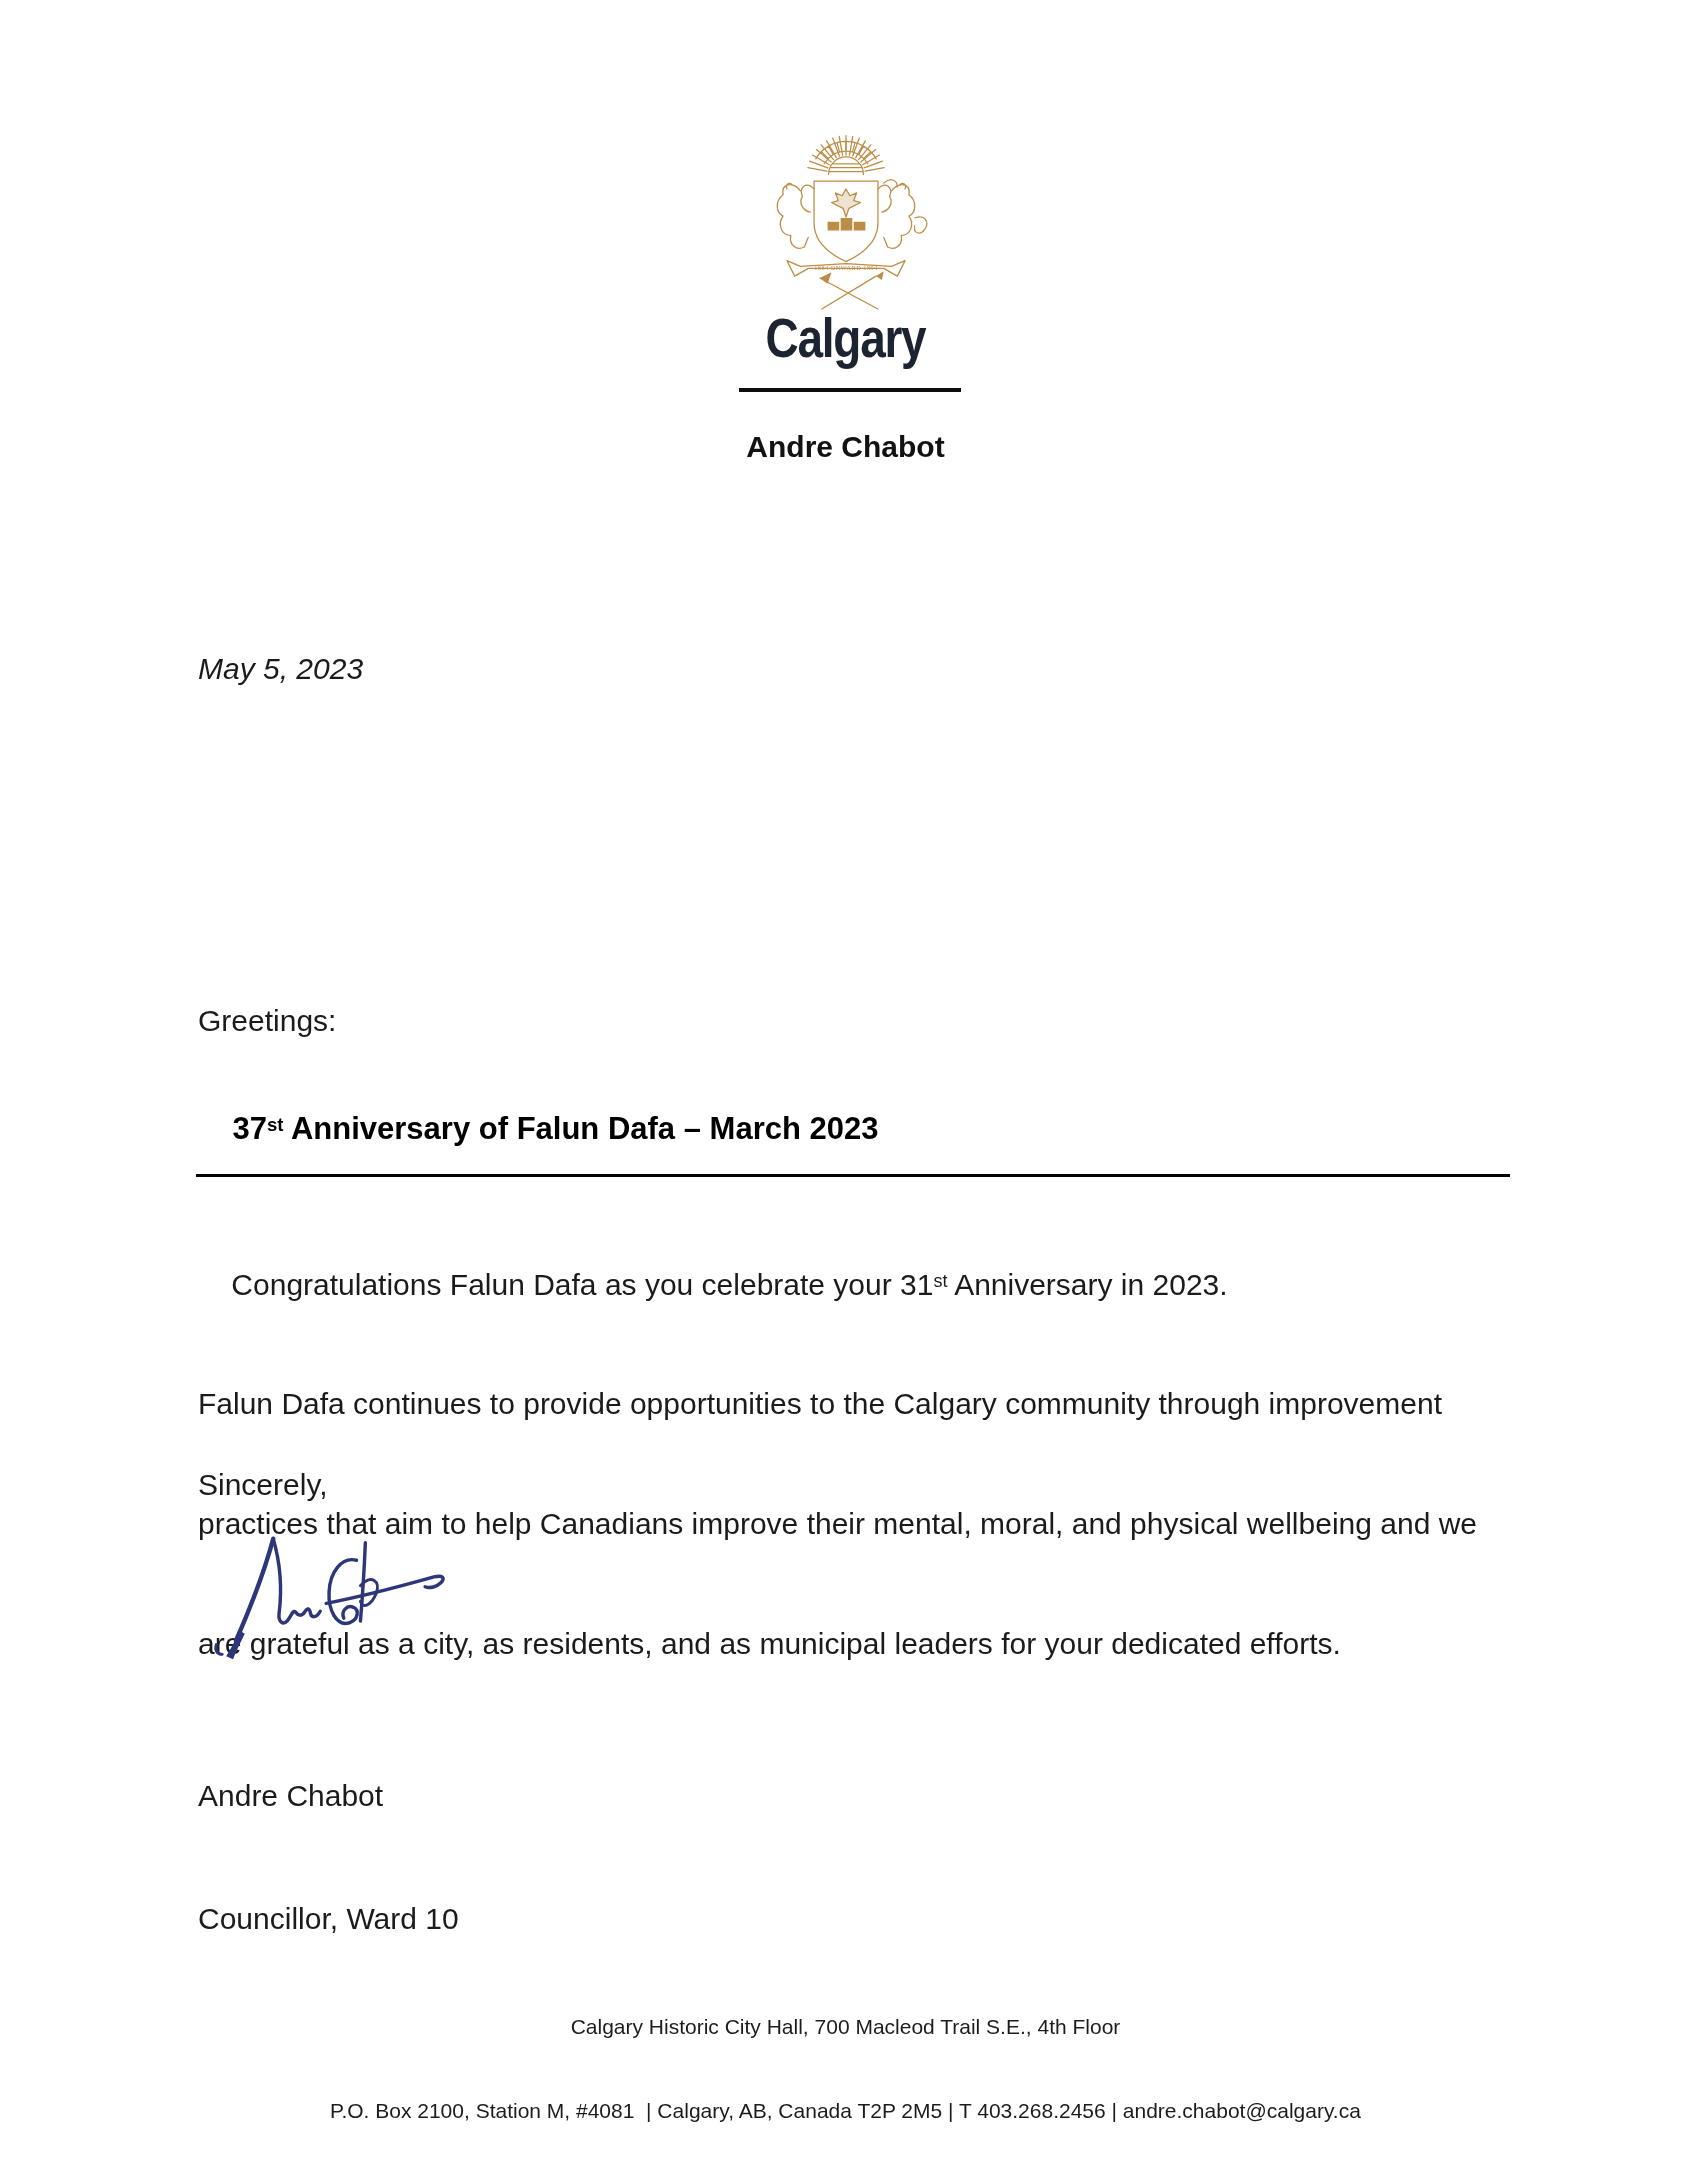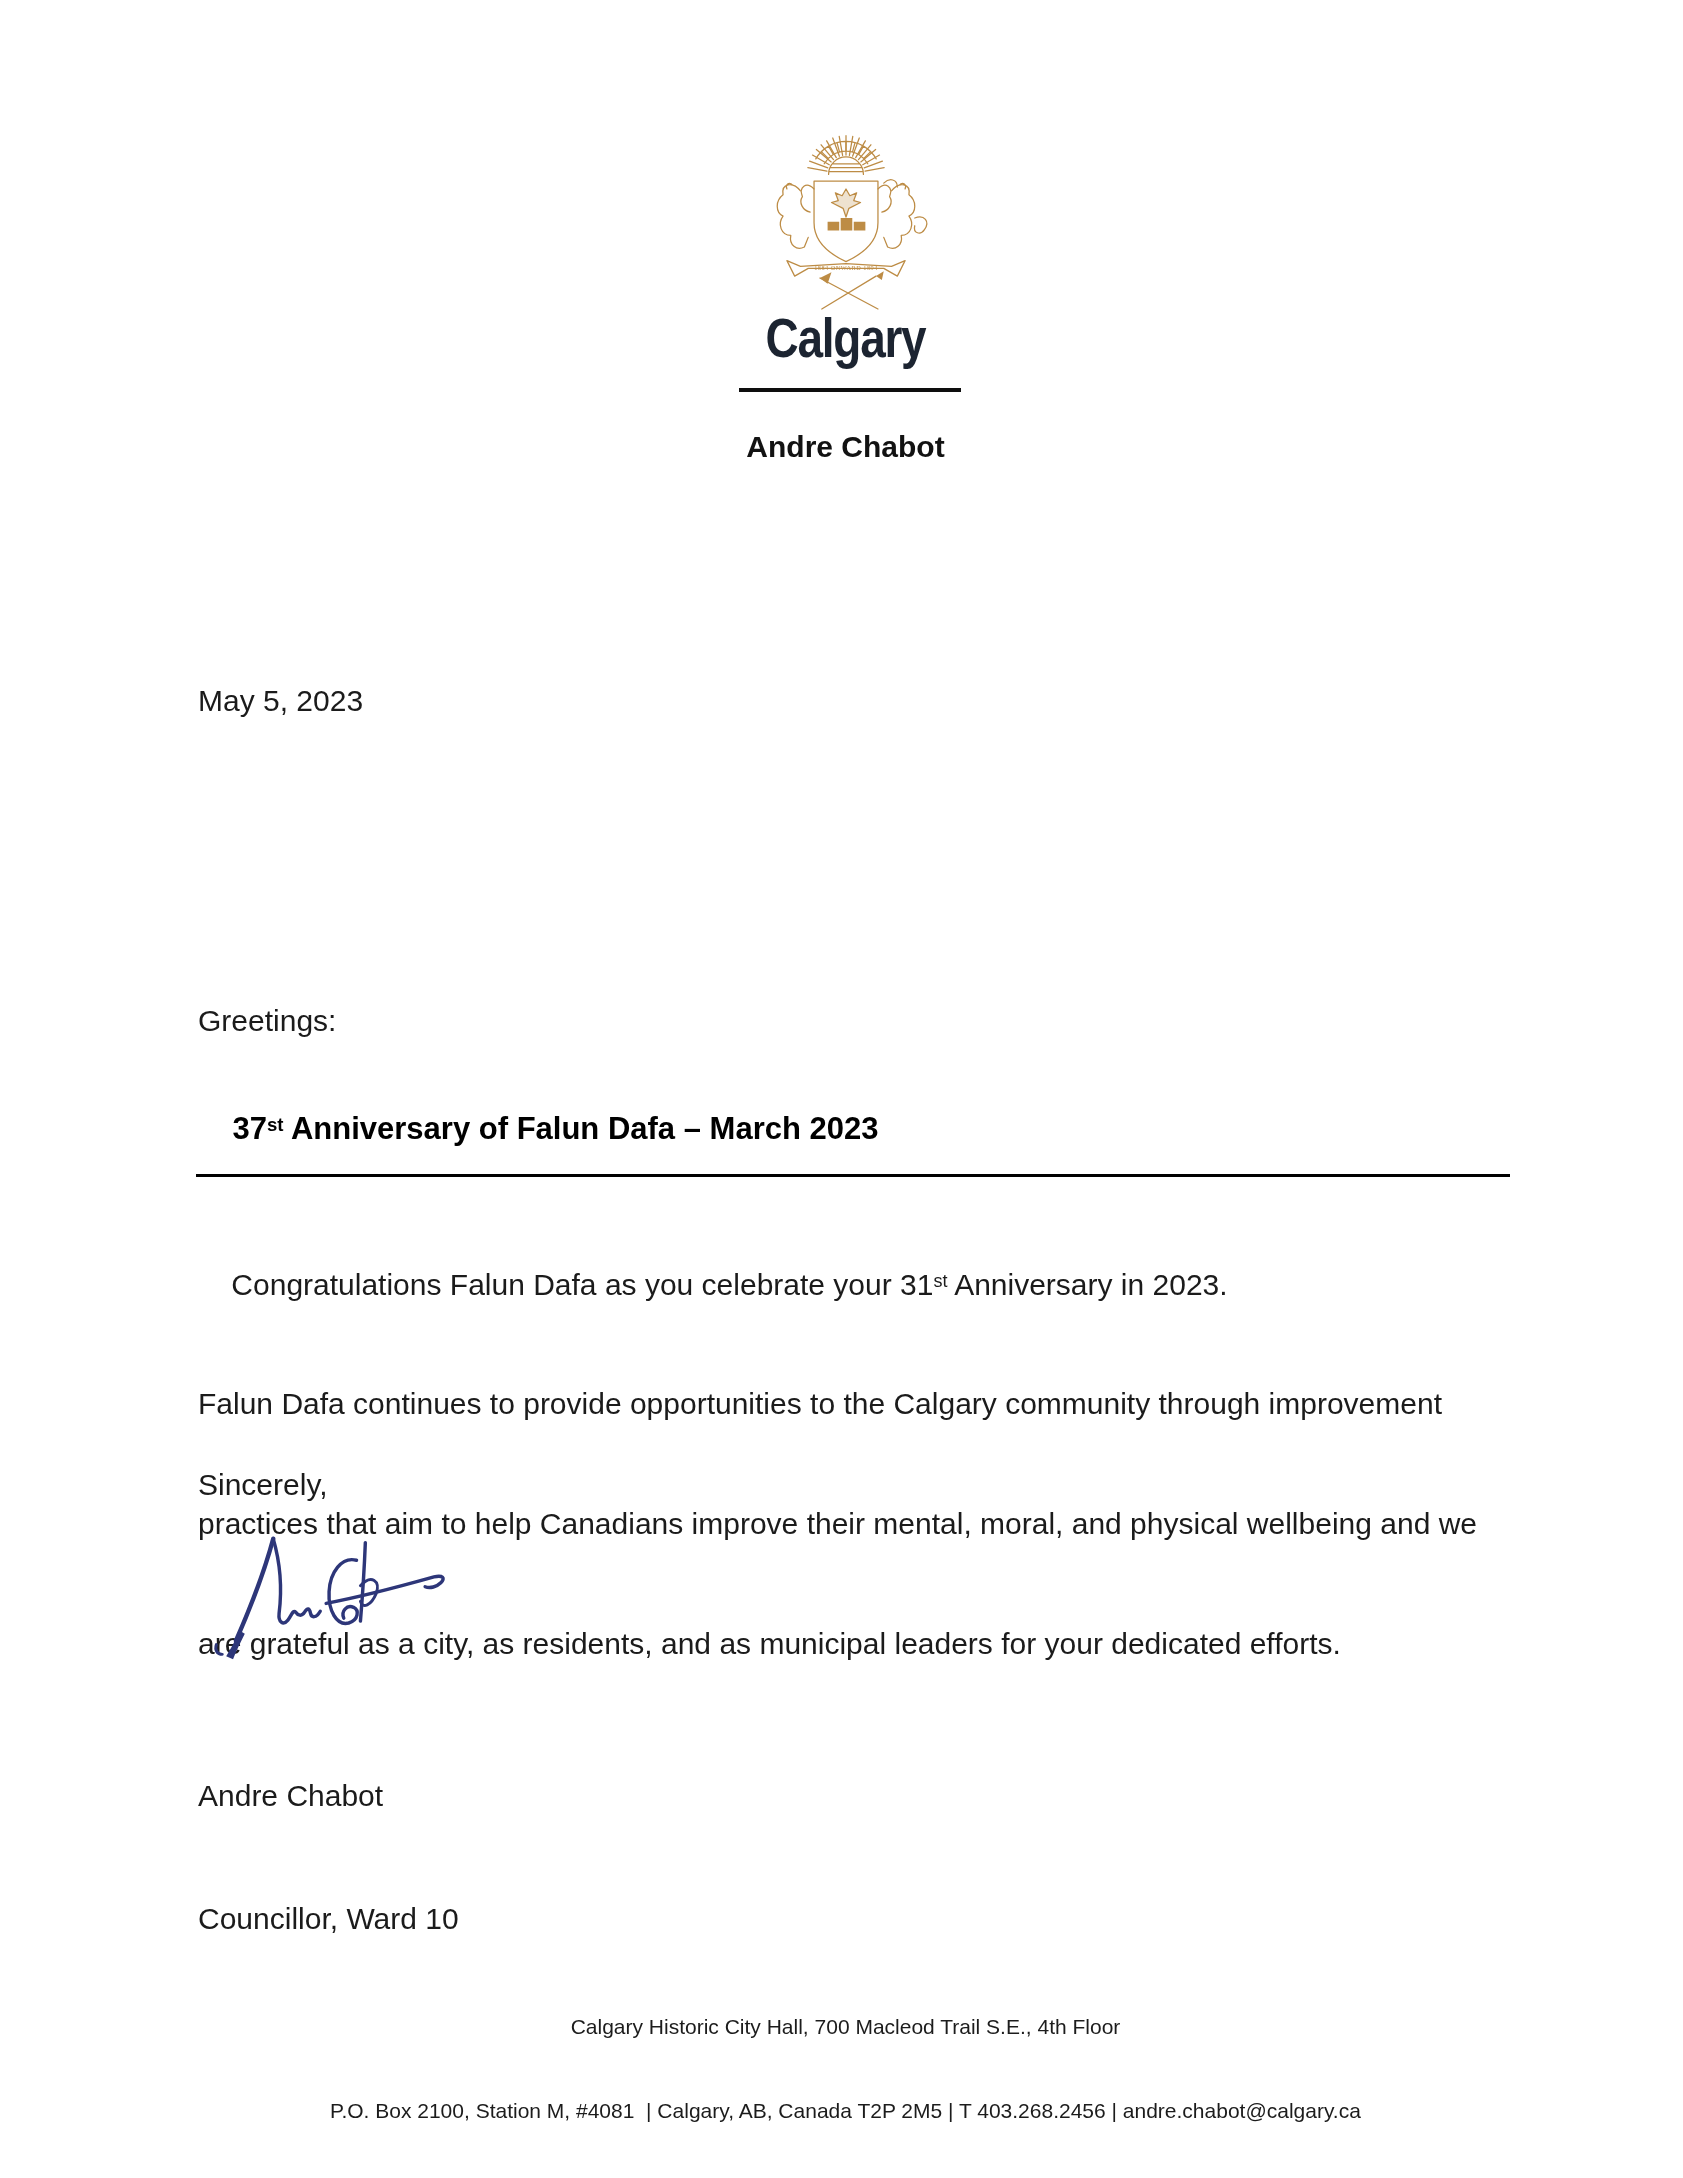--- a/index.html
+++ b/index.html
@@ -78,21 +78,21 @@
   <div class="abs center-row" style="top:305px;">
     <span class="wordmark">Calgary</span>
   </div>
 
   <div class="abs hdr-underline"></div>
 
   <div class="abs center-row hdr-names">
     <div>Andre Chabot</div>
   </div>
 
-  <div class="abs body-text" style="left:198px;top:681px;">May 5, 2023</div>
+  <div class="abs body-text" style="left:198px;top:649px;font-style:italic;">May 5, 2023</div>
 
 
   <div class="abs body-text" style="left:198px;top:1001px;">Greetings:</div>
 
   <div class="abs subject" style="left:198px;top:1075px;">
     <span>37</span><span class="sup">st</span><span> Anniversary of Falun Dafa – March 2023</span>
   </div>
 
   <div class="abs rule"></div>
 

